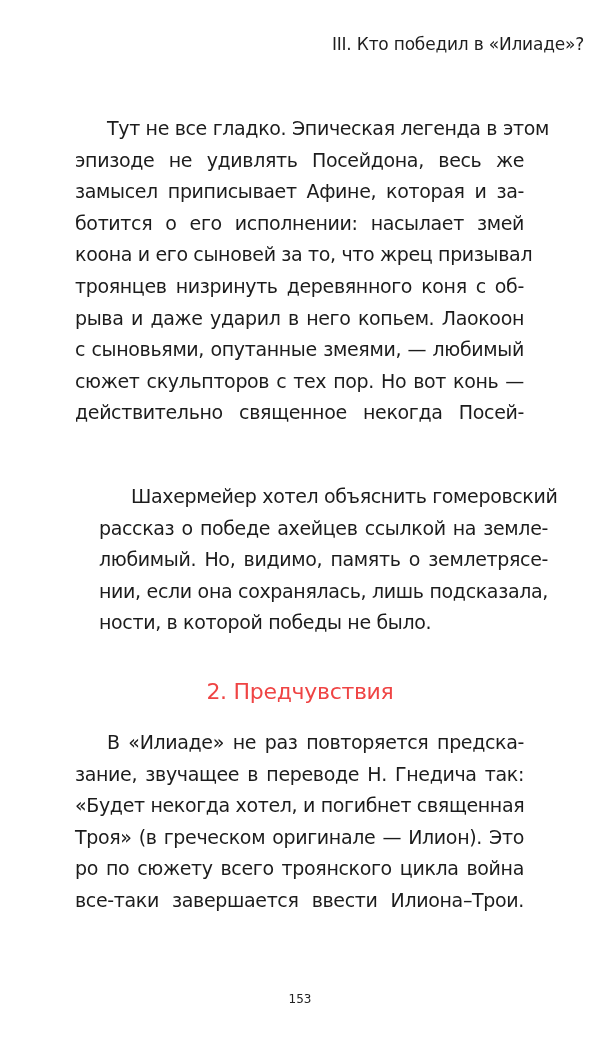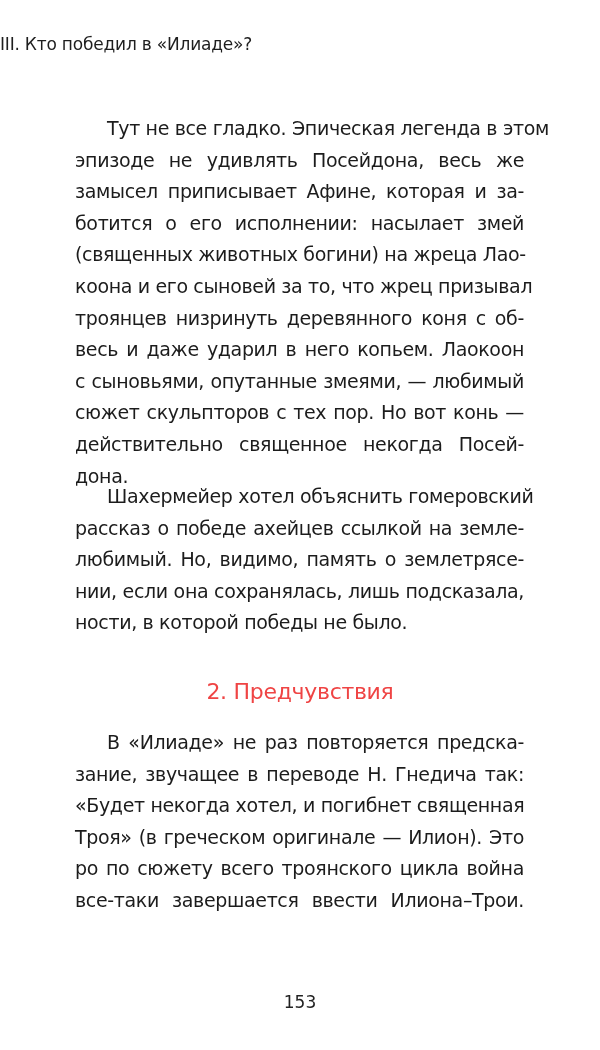--- a/index.html
+++ b/index.html
@@ -13,21 +13,21 @@
       position: relative;
       overflow: hidden;
       font-family: "DejaVu Sans", "Liberation Sans", sans-serif;
       color: #1c1c1c;
     }
     .running-head {
       position: absolute;
       top: 34px;
       left: 0;
       width: 584px;
-      text-align: left;
+      text-align: right;
       font-size: 17px;
       letter-spacing: -0.2px;
       color: #1e1e1e;
     }
     .text-block {
       position: absolute;
       left: 75px;
       width: 449px;
       font-size: 19px;
       color: #1c1c1c;
@@ -56,45 +56,43 @@
       font-size: 22px;
       letter-spacing: -0.3px;
       color: #ef4444;
     }
     .page-number {
       position: absolute;
       top: 992px;
       left: 0;
       width: 600px;
       text-align: center;
-      font-size: 17px;
+      font-size: 12px;
       color: #222;
     }
   </style>
 </head>
 <body>
 
 <div class="running-head">III. Кто победил в «Илиаде»?</div>
 
 <div class="text-block" style="top:113px;">
   <span class="line indent">Тут не все гладко. Эпическая легенда в этом</span>
   <span class="line">эпизоде не удивлять Посейдона, весь же</span>
   <span class="line">замысел приписывает Афине, которая и за-</span>
   <span class="line">ботится о его исполнении: насылает змей</span>
-  <span class="line">(священных животных богини) на жреца Лао-</span>
   <span class="line">коона и его сыновей за то, что жрец призывал</span>
   <span class="line">троянцев низринуть деревянного коня с об-</span>
-  <span class="line">весь и даже ударил в него копьем. Лаокоон</span>
+  <span class="line">рыва и даже ударил в него копьем. Лаокоон</span>
   <span class="line">с сыновьями, опутанные змеями, — любимый</span>
   <span class="line">сюжет скульпторов с тех пор. Но вот конь —</span>
   <span class="line">действительно священное некогда Посей-</span>
-  <span class="line last">дона.</span>
 </div>
 
-<div class="text-block" style="top:481px;">
+<div class="text-block" style="top:481px;margin-left:24px;">
   <span class="line indent">Шахермейер хотел объяснить гомеровский</span>
   <span class="line">рассказ о победе ахейцев ссылкой на земле-</span>
   <span class="line">любимый. Но, видимо, память о землетрясе-</span>
   <span class="line">нии, если она сохранялась, лишь подсказала,</span>
   <span class="line last">ности, в которой победы не было.</span>
 </div>
 
 <div class="section-heading">2. Предчувствия</div>
 
 <div class="text-block" style="top:727px;">

